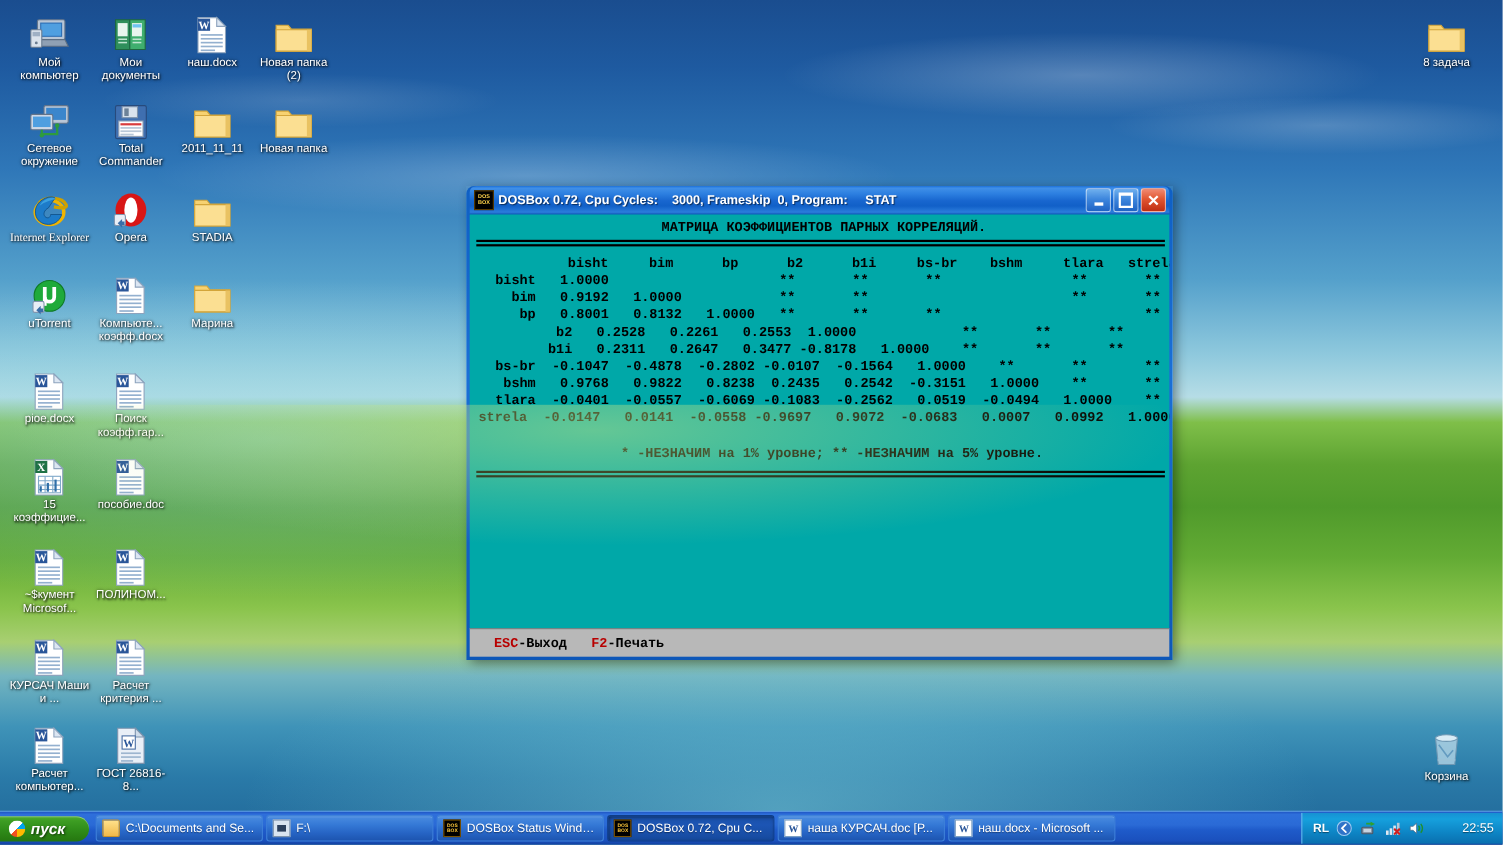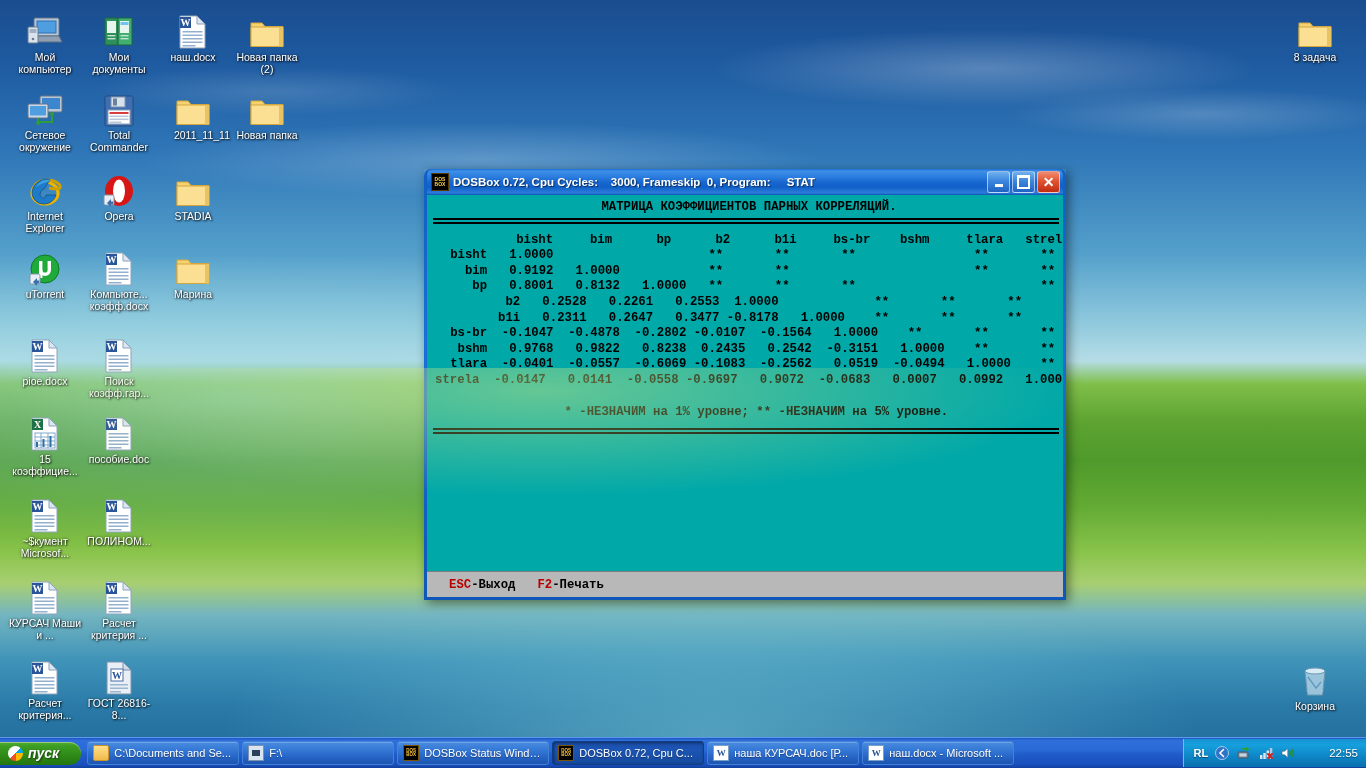--- a/index.html
+++ b/index.html
@@ -369,41 +369,41 @@
         <rect x="10" y="4.5" width="4" height="7" fill="#6d8298"></rect>
         <rect x="5" y="16" width="22" height="14" fill="#ffffff" stroke="#8ea0b6"></rect>
         <rect x="6.5" y="18" width="19" height="2" fill="#d93c3c"></rect>
         <rect x="6.5" y="21.5" width="19" height="1.6" fill="#b9c8d8"></rect>
         <rect x="6.5" y="24.5" width="19" height="1.6" fill="#b9c8d8"></rect>
         <rect x="6.5" y="27.5" width="12" height="1.6" fill="#b9c8d8"></rect>
       </svg>
         </div>
         <div class="icon-label">Total Commander</div>
       </div>
-      <div class="icon-cell" style="left: 156px; top: 84px; text-align: right;">
+      <div class="icon-cell" style="left: 156px; top: 84px;">
         <div class="icon-art">
           <svg width="36" height="32" viewBox="0 0 36 32">
         <path d="M2 5 h11 l3 3.5 h18 v20 H2 z" fill="#f7d271" stroke="#d3a53a"></path>
         <path d="M2 9 h32 v19.5 H2 z" fill="#fbdf92" stroke="#d3a53a"></path>
         <path d="M30 9 h4 v19.5 h-4 z" fill="#e9c262"></path>
       </svg>
         </div>
         <div class="icon-label">2011_11_11</div>
       </div>
       <div class="icon-cell" style="left: 230px; top: 84px;">
         <div class="icon-art">
           <svg width="36" height="32" viewBox="0 0 36 32">
         <path d="M2 5 h11 l3 3.5 h18 v20 H2 z" fill="#f7d271" stroke="#d3a53a"></path>
         <path d="M2 9 h32 v19.5 H2 z" fill="#fbdf92" stroke="#d3a53a"></path>
         <path d="M30 9 h4 v19.5 h-4 z" fill="#e9c262"></path>
       </svg>
         </div>
         <div class="icon-label">Новая папка</div>
       </div>
-      <div class="icon-cell" style="left: 8px; top: 165px;">
+      <div class="icon-cell" style="left: 8px; top: 165px; font-family: Liberation Serif, serif;">
         <div class="icon-art">
           <svg width="36" height="34" viewBox="0 0 36 34">
         <ellipse cx="18" cy="18" rx="13" ry="11" fill="none" stroke="#f0b400" stroke-width="3.2"></ellipse>
         <path d="M8 10 C14 3, 30 4, 33 11 C35 15, 27 14, 22 13" fill="none" stroke="#cfa100" stroke-width="3"></path>
         <path d="M23 5 C19 2, 9 6, 6 13 C3 21, 8 29, 17 29 C24 29, 28 24, 29 20 L19 20 C19 23, 16 24, 14 22 C12 20, 13 16, 17 14 Z" fill="#1d7bc9" stroke="#11538c" stroke-width="0.8"></path>
         <path d="M24 6 C20 3, 12 6, 9 12 C13 9, 19 7, 24 6 Z" fill="#3ba0e0"></path>
       </svg>
         </div>
         <div class="icon-label">Internet Explorer</div>
       </div>
@@ -623,21 +623,21 @@
         <text x="8.5" y="12" font-size="10" font-family="Liberation Serif, serif" fill="#ffffff" text-anchor="middle" font-weight="bold">W</text>
         <g fill="#93b0cf">
           <rect x="5.5" y="17" width="20" height="1.5"></rect>
           <rect x="5.5" y="20.5" width="20" height="1.5"></rect>
           <rect x="5.5" y="24" width="20" height="1.5"></rect>
           <rect x="5.5" y="27.5" width="20" height="1.5"></rect>
           <rect x="5.5" y="31" width="13" height="1.5"></rect>
         </g>
       </svg>
         </div>
-        <div class="icon-label">Расчет критерия...</div>
+        <div class="icon-label">Расчет компьютер...</div>
       </div>
       <div class="icon-cell" style="left: 82px; top: 652px;">
         <div class="icon-art">
           <svg width="32" height="36" viewBox="0 0 32 36">
         <path d="M4 2 h16 l8 8 v24 H4 z" fill="#e9eff7" stroke="#7d93ad"></path>
         <path d="M20 2 l8 8 h-8 z" fill="#cfdcea" stroke="#7d93ad"></path>
         <rect x="8" y="9" width="12" height="12" fill="#ffffff" stroke="#4a6fa5"></rect>
         <text x="14" y="19" font-size="10" font-family="Liberation Serif, serif" fill="#2a5699" text-anchor="middle" font-weight="bold">W</text>
         <g fill="#9db5cf">
           <rect x="7" y="24" width="18" height="1.5"></rect>

